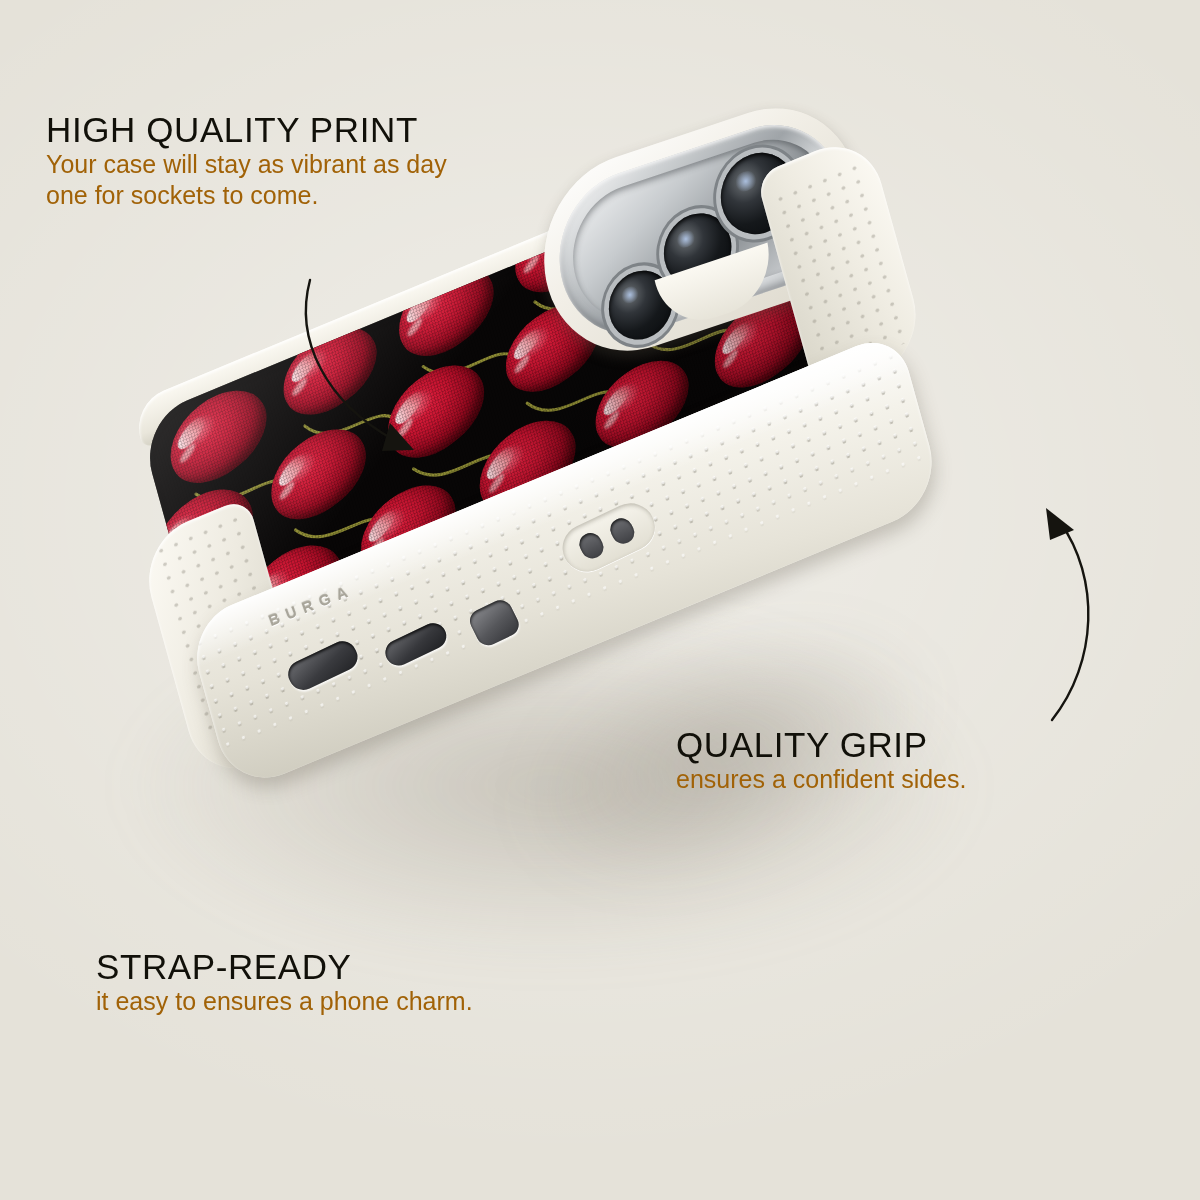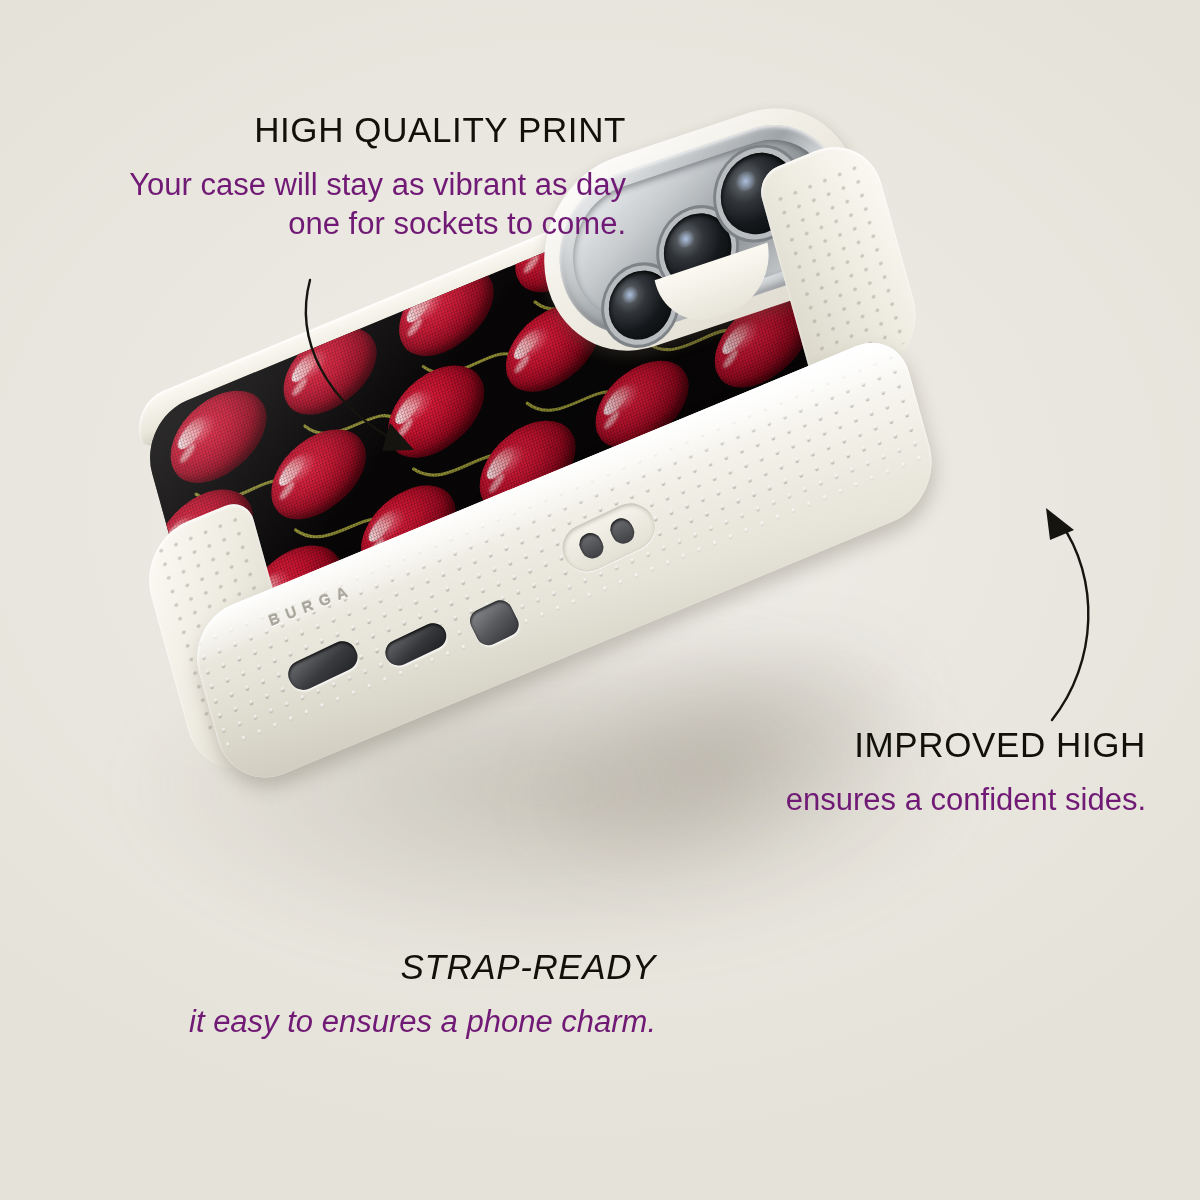--- a/index.html
+++ b/index.html
@@ -16,33 +16,33 @@
   .bg-vignette{position:absolute;inset:0;
     background:radial-gradient(120% 95% at 48% 42%, rgba(255,255,255,.40) 0%, rgba(255,255,255,0) 58%);}
   .bg-shadow{position:absolute;left:80px;top:560px;width:1020px;height:470px;
     background:radial-gradient(58% 52% at 46% 48%, rgba(120,112,96,.30) 0%, rgba(150,142,126,.14) 45%, rgba(0,0,0,0) 72%);
     filter:blur(24px);}
   .bg-shadow2{position:absolute;left:520px;top:600px;width:520px;height:300px;
     background:radial-gradient(60% 55% at 40% 45%, rgba(105,97,84,.26) 0%, rgba(0,0,0,0) 70%);
     filter:blur(26px);transform:rotate(-20deg);}
 
   
-  .callout{position:absolute;text-align:right;color:#15140f;}
+  .callout{position:absolute;text-align:left;color:#15140f;}
   .callout .head{
     font-size:35px;font-weight:500;letter-spacing:.6px;line-height:1.05;
     white-space:nowrap;color:#111009;
   }
   .callout .body{
-    font-size:31px;font-weight:400;line-height:1.26;color:#701a75;margin-top:16px;
+    font-size:25px;font-weight:400;line-height:1.26;color:#a16207;margin-top:0;
   }
   .callout .body span{display:block;white-space:nowrap;}
 
   #c-print{left:46px;top:112px;width:580px;}
   #c-grip{left:676px;top:727px;width:470px;}
-  #c-strap{left:96px;top:949px;width:560px;font-style:italic;}
+  #c-strap{left:96px;top:949px;width:560px;}
 
   
   .arrow{position:absolute;overflow:visible;}
   #arrow-print{left:286px;top:262px;width:160px;height:200px;}
   #arrow-grip{left:1002px;top:492px;width:140px;height:240px;}
   .arrow path{fill:none;stroke:#15140f;stroke-width:2.4;stroke-linecap:round;}
   .arrow polygon{fill:#15140f;}
 
   
   #case-wrap{position:absolute;left:0;top:0;width:1200px;height:1200px;}
@@ -442,21 +442,21 @@
       <span>one for sockets to come.</span>
     </div>
   </div>
 
   <svg class="arrow" id="arrow-print" viewBox="0 0 160 200">
     <path d="M24 18 C 8 78, 40 140, 108 178"></path>
     <polygon points="104,161 128,188 96,189"></polygon>
   </svg>
 
   <div class="callout" id="c-grip">
-    <div class="head">IMPROVED HIGH</div>
+    <div class="head">QUALITY GRIP</div>
     <div class="body">
       <span>ensures a confident sides.</span>
     </div>
   </div>
 
   <svg class="arrow" id="arrow-grip" viewBox="0 0 140 240">
     <path d="M50 228 C 96 170, 98 86, 58 30"></path>
     <polygon points="44,16 72,38 48,48"></polygon>
   </svg>
 

